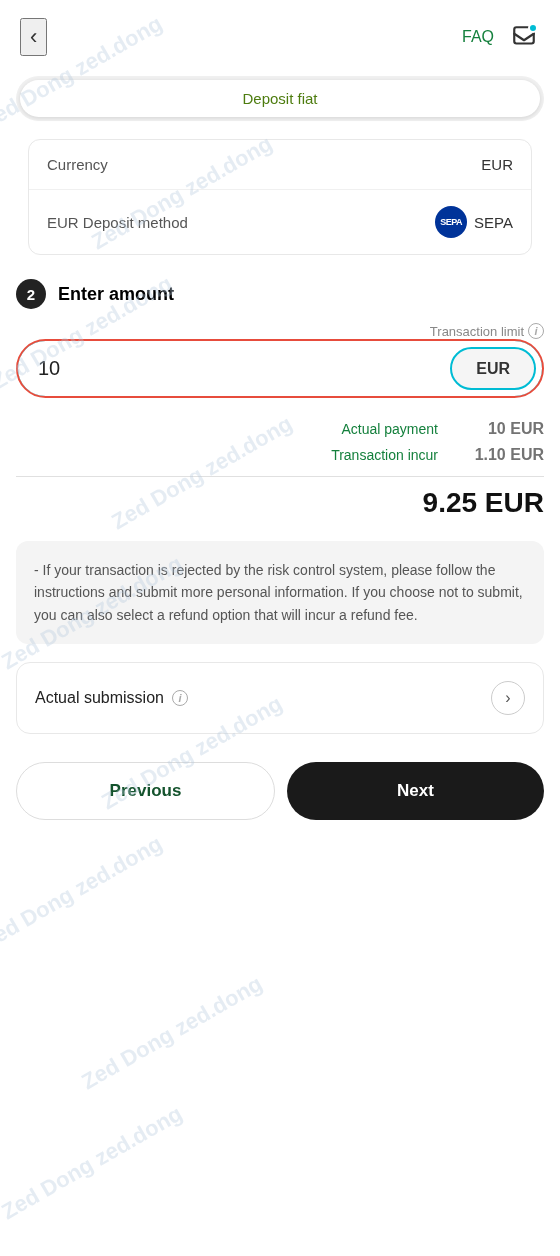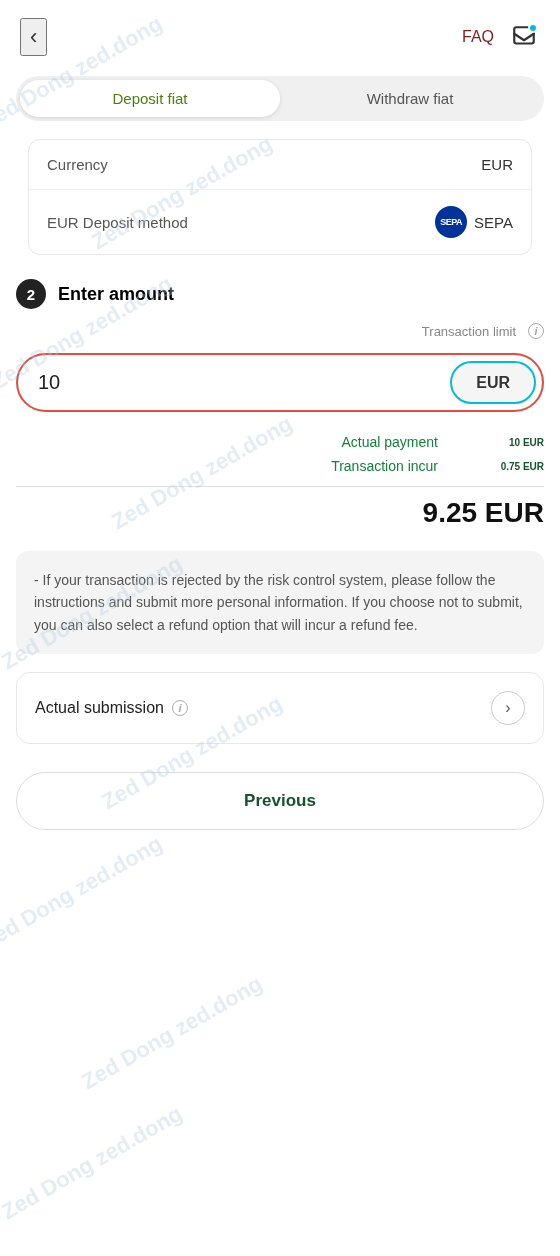--- a/index.html
+++ b/index.html
@@ -45,21 +45,21 @@
       cursor: pointer;
       padding: 4px 8px;
     }
     .header-right {
       display: flex;
       align-items: center;
       gap: 14px;
     }
     .faq-text {
       font-size: 16px;
-      color: #7f1d1d;
+      color: #15803d;
       font-weight: 500;
     }
     .notification-icon {
       position: relative;
       width: 32px;
       height: 32px;
       display: flex;
       align-items: center;
       justify-content: center;
     }
@@ -169,24 +169,24 @@
     }
 
     
     .amount-container {
       margin: 0 16px;
       position: relative;
     }
     .transaction-limit-row {
       display: flex;
       justify-content: flex-end;
-      margin-bottom: 14px;
+      margin-bottom: 0;
       font-size: 13px;
       color: #888;
-      gap: 12px;
+      gap: 4px;
       align-items: center;
     }
     .info-circle {
       width: 16px; height: 16px;
       border: 1.5px solid #aaa;
       border-radius: 50%;
       display: flex;
       align-items: center;
       justify-content: center;
       font-size: 11px;
@@ -243,22 +243,22 @@
       justify-content: flex-end;
       align-items: center;
       gap: 16px;
       padding: 4px 0;
     }
     .summary-label {
       font-size: 14px;
       color: #15803d;
     }
     .summary-value {
-      font-size: 10px;
-      color: #14532d;
+      font-size: 16px;
+      color: #737373;
       font-weight: 600;
       min-width: 90px;
       text-align: right;
     }
     .total-row {
       display: flex;
       justify-content: flex-end;
       margin: 10px 16px 0 16px;
     }
     .total-amount {
@@ -368,23 +368,20 @@
       </svg>
       <div class="notif-dot"></div>
     </div>
   </div>
 </div>
 
 <div class="tab-bar">
   <div class="tab-item active">
     <span>Deposit fiat</span>
   </div>
-  <div class="tab-item">
-    <span>Withdraw fiat</span>
-  </div>
 </div>
 
 <div class="info-section">
   <div class="info-row">
     <span class="info-label">Currency</span>
     <span class="info-value">EUR</span>
   </div>
   <div class="info-row">
     <span class="info-label">EUR Deposit method</span>
     <span class="info-value">
@@ -412,21 +409,21 @@
   </div>
 </div>
 
 <div class="payment-summary">
   <div class="summary-row">
     <span class="summary-label">Actual payment</span>
     <span class="summary-value">10 EUR</span>
   </div>
   <div class="summary-row">
     <span class="summary-label">Transaction incur</span>
-    <span class="summary-value">0.75 EUR</span>
+    <span class="summary-value">1.10 EUR</span>
   </div>
 </div>
 <div class="total-row">
   <span class="total-amount">9.25 EUR</span>
 </div>
 
 <div class="info-box">
   <p class="info-box-text">- If your transaction is rejected by the risk control system, please follow the instructions and submit more personal information. If you choose not to submit, you can also select a refund option that will incur a refund fee.</p>
 </div>
 
@@ -435,13 +432,14 @@
     <span>Actual submission</span>
     <div class="info-circle">
       <span>i</span>
     </div>
   </span>
   <div class="chevron-circle">›</div>
 </div>
 
 <div class="bottom-bar">
   <button class="btn-prev">Previous</button>
+  <button class="btn-next">Next</button>
 </div>
 
 </body></html>

